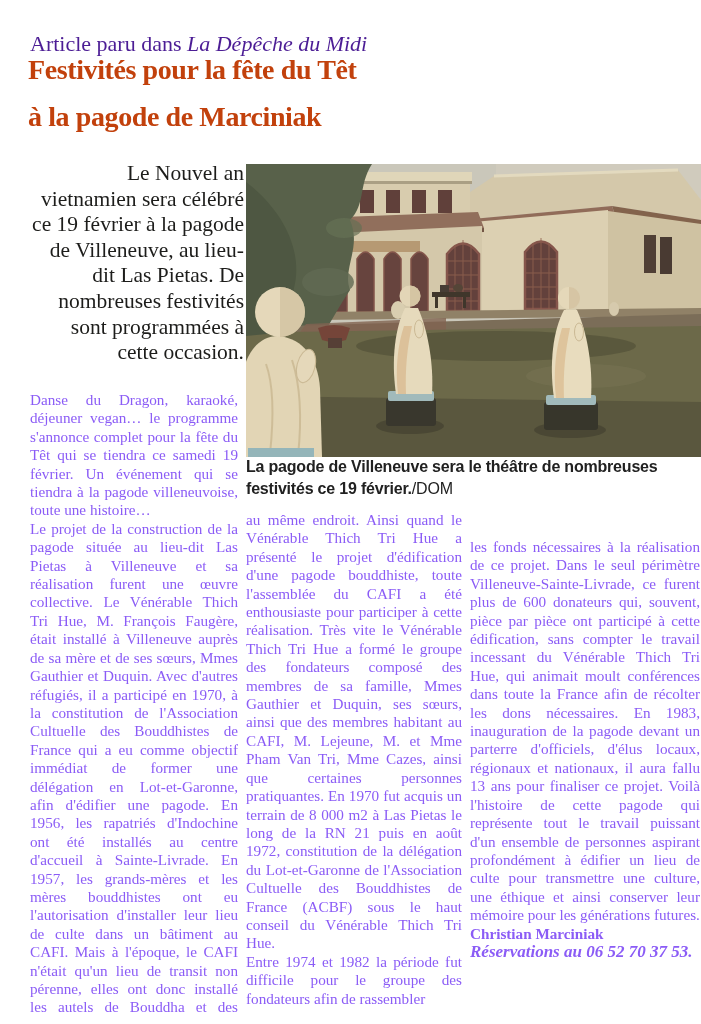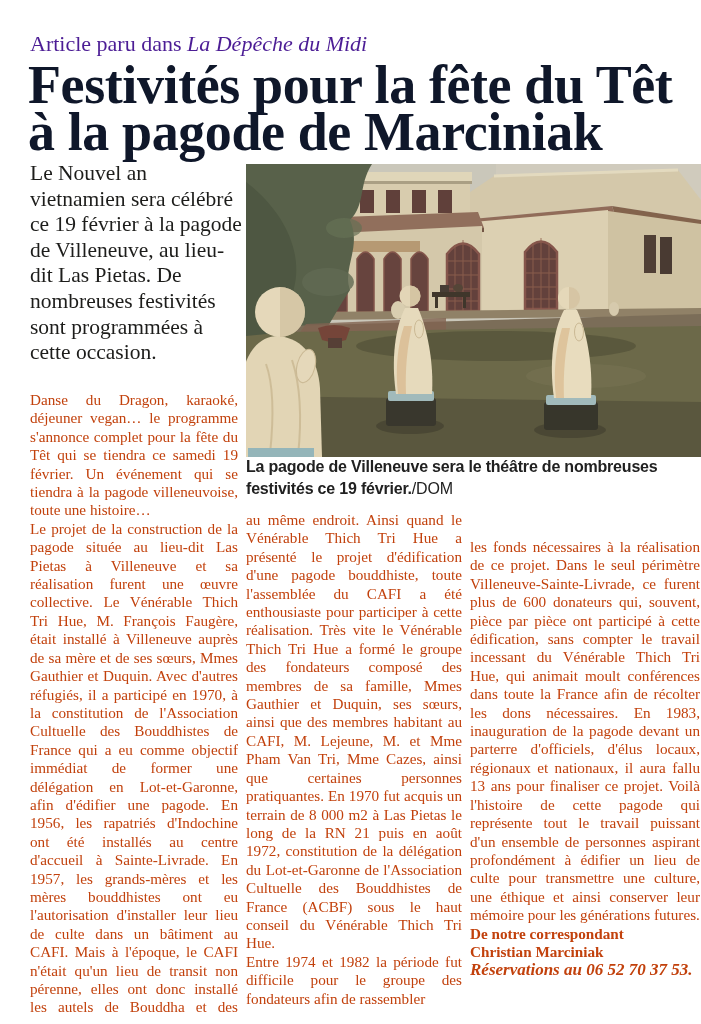--- a/index.html
+++ b/index.html
@@ -6,44 +6,44 @@
   .page {
     position:relative; width:701px; height:1024px; background:#ffffff;
     overflow:hidden; font-family:"Liberation Serif", serif; color:#1d1d1b;
   }
   .kicker {
     position:absolute; left:30px; top:8px; font-size:22px; line-height:28px;
     white-space:nowrap; color:#4c1d95;
   }
   .kicker .src { font-style:italic; }
   .headline {
-    position:absolute; left:28px; top:62px; width:665px; margin:0;
-    font-size:54px; line-height:47px; font-weight:700; letter-spacing:-0.4px;
-    color:#0f172a;
+    position:absolute; left:28px; top:46px; width:665px; margin:0;
+    font-size:28px; line-height:47px; font-weight:700; letter-spacing:-0.4px;
+    color:#c2410c;
   }
   .lede {
     position:absolute; left:30px; top:161px; width:214px; height:230px;
     font-size:21.5px; line-height:25.6px; overflow:hidden;
-    hyphens:auto; -webkit-hyphens:auto;
+    hyphens:auto;text-align:right; -webkit-hyphens:auto;
   }
   .photo {
     position:absolute; left:246px; top:164px; width:455px; height:293px; margin:0;
     background:#c9c5b8;
   }
   .photo svg { display:block; }
   .caption {
     position:absolute; left:246px; top:440px; width:453px;
     font-family:"Liberation Sans", sans-serif; font-weight:700;
     font-size:16px; line-height:22px; letter-spacing:-0.2px; color:#212121;
     text-align:left;
   }
   .caption .credit { font-weight:400; }
   .bodycol {
     position:absolute; font-size:15.2px; line-height:18.4px; text-align:justify;
-    overflow:hidden; hyphens:auto; -webkit-hyphens:auto; color:#c2410c;
+    overflow:hidden; hyphens:auto; -webkit-hyphens:auto; color:#8b5cf6;
   }
   .bodycol p { margin:0; }
   .col1 { left:30px;  top:391px; width:208px; height:626px; }
   .col2 { left:246px; top:511px; width:216px; height:507px; }
   .col3 { left:470px; top:511px; width:230px; height:507px;margin-top:27px; }
   .byline { font-weight:700; text-align:left; }
   .reservations { font-weight:700; font-style:italic; font-size:17px; text-align:left; }
 </style>
 </head>
 <body>
@@ -188,18 +188,17 @@
     <p>Le projet de la construction de la pagode située au lieu-dit Las Pietas à Villeneuve et sa réalisation furent une œuvre collective. Le Vénérable Thich Tri Hue, M. François Faugère, était installé à Villeneuve auprès de sa mère et de ses sœurs, Mmes Gauthier et Duquin. Avec d'autres réfugiés, il a participé en 1970, à la constitution de l'Association Cultuelle des Bouddhistes de France qui a eu comme objectif immédiat de former une délégation en Lot-et-Garonne, afin d'édifier une pagode. En 1956, les rapatriés d'Indochine ont été installés au centre d'accueil à Sainte-Livrade. En 1957, les grands-mères et les mères bouddhistes ont eu l'autorisation d'installer leur lieu de culte dans un bâtiment au CAFI. Mais à l'époque, le CAFI n'était qu'un lieu de transit non pérenne, elles ont donc installé les autels de Bouddha et des Génies</p>
   </div>
 
   <div class="bodycol col2">
     <p>au même endroit. Ainsi quand le Vénérable Thich Tri Hue a présenté le projet d'édification d'une pagode bouddhiste, toute l'assemblée du CAFI a été enthousiaste pour participer à cette réalisation. Très vite le Vénérable Thich Tri Hue a formé le groupe des fondateurs composé des membres de sa famille, Mmes Gauthier et Duquin, ses sœurs, ainsi que des membres habitant au CAFI, M. Lejeune, M. et Mme Pham Van Tri, Mme Cazes, ainsi que certaines personnes pratiquantes. En 1970 fut acquis un terrain de 8 000 m2 à Las Pietas le long de la RN 21 puis en août 1972, constitution de la délégation du Lot-et-Garonne de l'Association Cultuelle des Bouddhistes de France (ACBF) sous le haut conseil du Vénérable Thich Tri Hue.</p>
     <p>Entre 1974 et 1982 la période fut difficile pour le groupe des fondateurs afin de rassembler</p>
   </div>
 
   <div class="bodycol col3">
     <p>les fonds nécessaires à la réalisation de ce projet. Dans le seul périmètre Villeneuve-Sainte-Livrade, ce furent plus de 600 donateurs qui, souvent, pièce par pièce ont participé à cette édification, sans compter le travail incessant du Vénérable Thich Tri Hue, qui animait moult conférences dans toute la France afin de récolter les dons nécessaires. En 1983, inauguration de la pagode devant un parterre d'officiels, d'élus locaux, régionaux et nationaux, il aura fallu 13 ans pour finaliser ce projet. Voilà l'histoire de cette pagode qui représente tout le travail puissant d'un ensemble de personnes aspirant profondément à édifier un lieu de culte pour transmettre une culture, une éthique et ainsi conserver leur mémoire pour les générations futures.</p>
-    <p class="byline">De notre correspondant</p>
     <p class="byline">Christian Marciniak</p>
     <p class="reservations">Réservations au 06 52 70 37 53.</p>
   </div>
 
 </div>
 
 </body></html>

